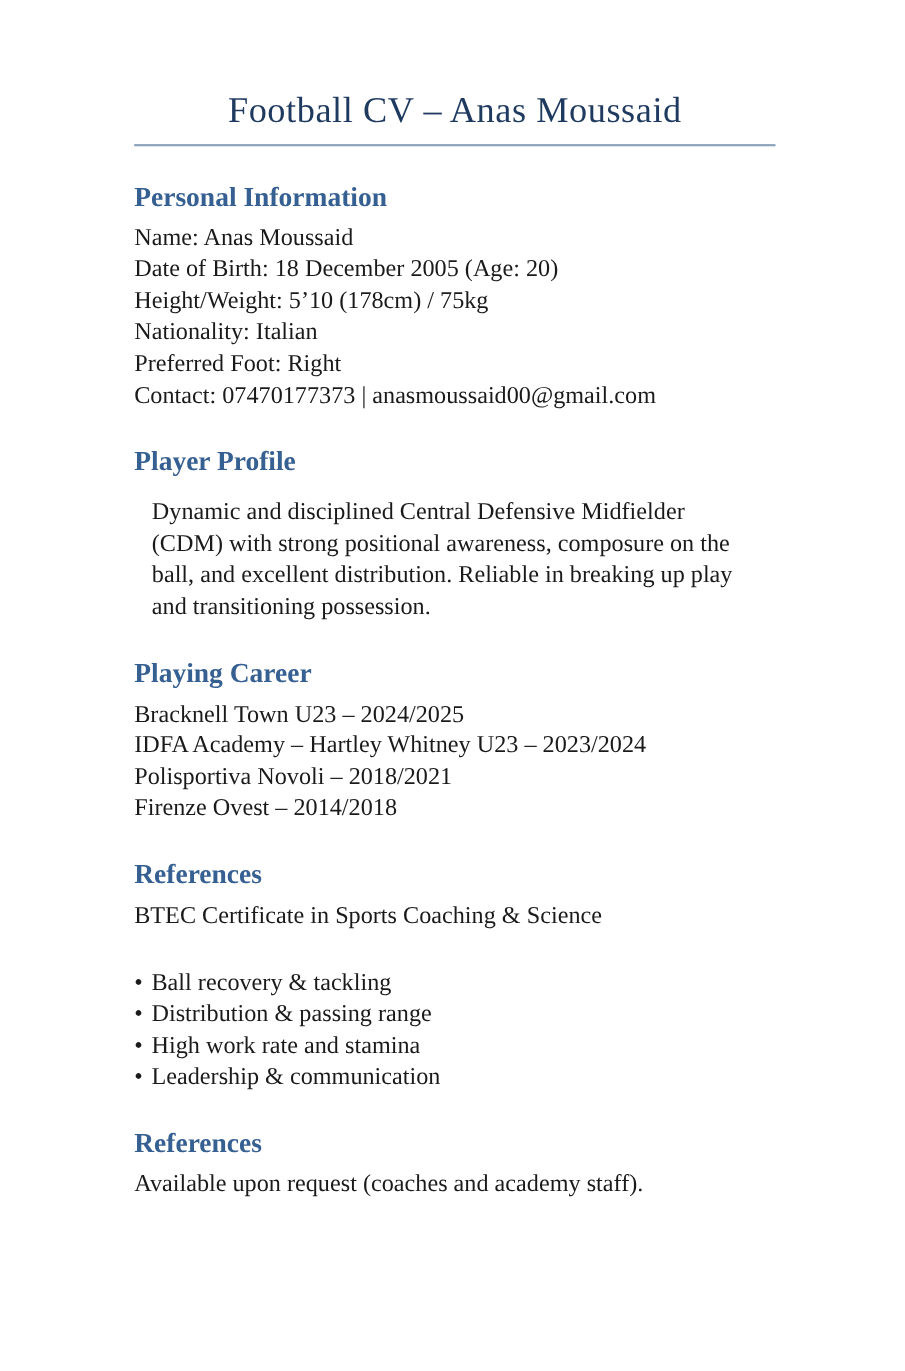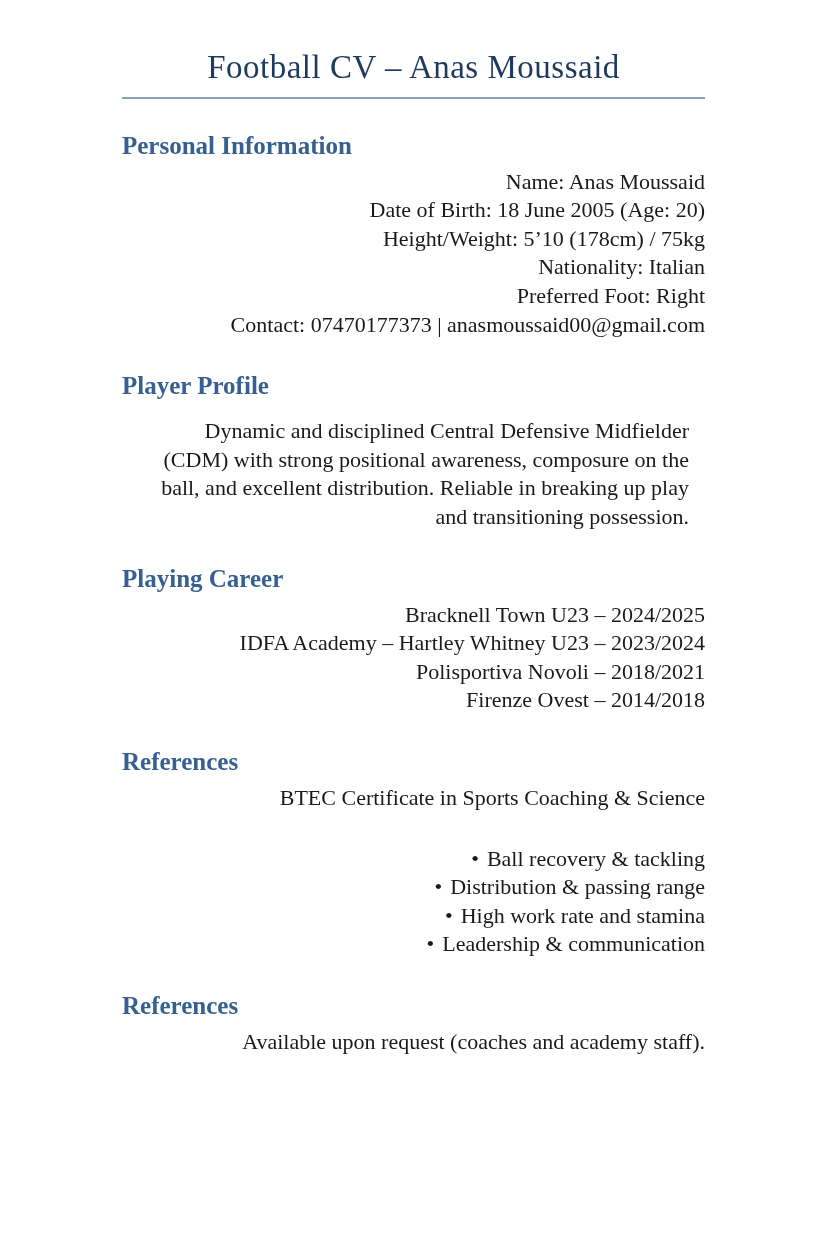--- a/index.html
+++ b/index.html
@@ -11,21 +11,21 @@
     width: 823px;
     height: 1246px;
     font-family: "Liberation Serif", "DejaVu Serif", serif;
     color: #1a1a1a;
     overflow: hidden;
   }
   .doc {
     box-sizing: border-box;
     width: 823px;
     height: 1246px;
-    padding: 48px 118px 0 122px;
+    padding: 82px 118px 0 122px;
   }
   .page-title {
     margin: 0;
     font-size: 33px;
     font-weight: 400;
     line-height: 1.2;
     text-align: center;
     color: #1f3a5f;
     letter-spacing: 0.5px;
   }
@@ -44,21 +44,20 @@
     font-weight: 700;
     line-height: 1.2;
     color: #366092;
   }
   .body-line,
   .body-paragraph,
   .bullet-item {
     font-size: 22px;
     line-height: 28.6px;
     color: #1a1a1a;
-    text-align: right;
   }
   .body-paragraph {
     margin: 16px;
   }
   .bullet-list {
     list-style: none;
     margin: 0;
     padding: 0;
   }
   .bullet-item .bullet-glyph {
@@ -70,21 +69,21 @@
 <body>
 
 <div class="doc">
 
   <h1 class="page-title">Football CV – Anas Moussaid</h1>
   <div class="title-rule"></div>
 
   <div class="section">
     <h2 class="section-heading">Personal Information</h2>
     <div class="body-line">Name: Anas Moussaid</div>
-    <div class="body-line">Date of Birth: 18 June 2005 (Age: 20)</div>
+    <div class="body-line">Date of Birth: 18 December 2005 (Age: 20)</div>
     <div class="body-line">Height/Weight: 5’10 (178cm) / 75kg</div>
     <div class="body-line">Nationality: Italian</div>
     <div class="body-line">Preferred Foot: Right</div>
     <div class="body-line">Contact: 07470177373 | anasmoussaid00@gmail.com</div>
   </div>
 
   <div class="section">
     <h2 class="section-heading">Player Profile</h2>
     <p class="body-paragraph">Dynamic and disciplined Central Defensive Midfielder (CDM) with strong positional awareness, composure on the ball, and excellent distribution. Reliable in breaking up play and transitioning possession.</p>
   </div>

